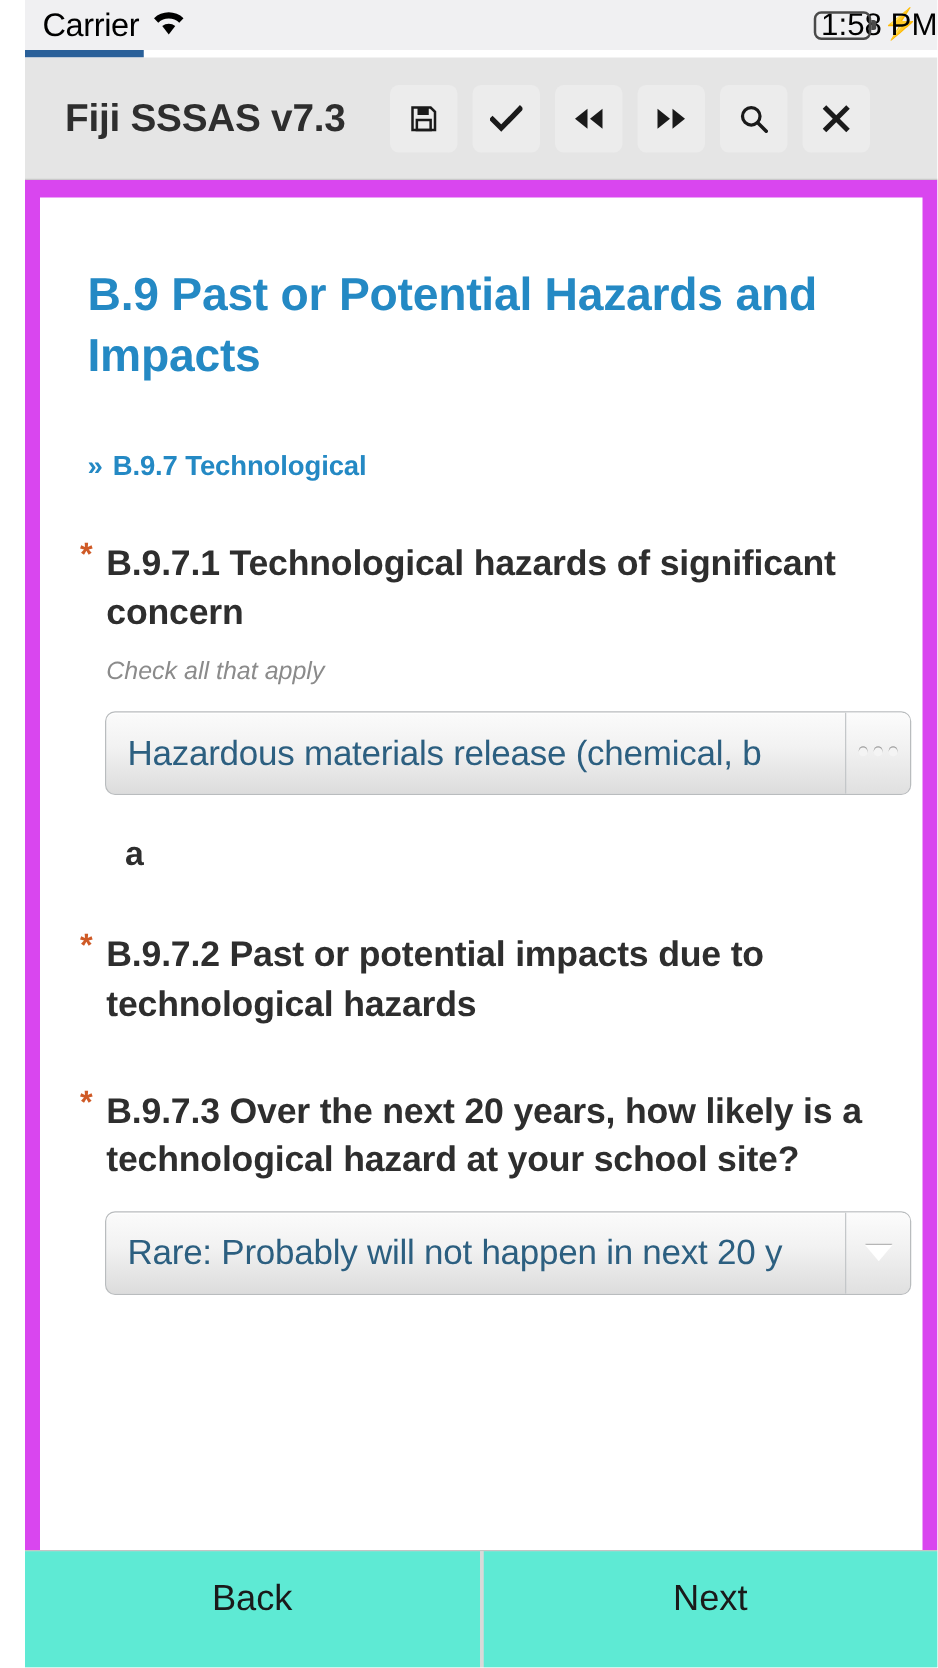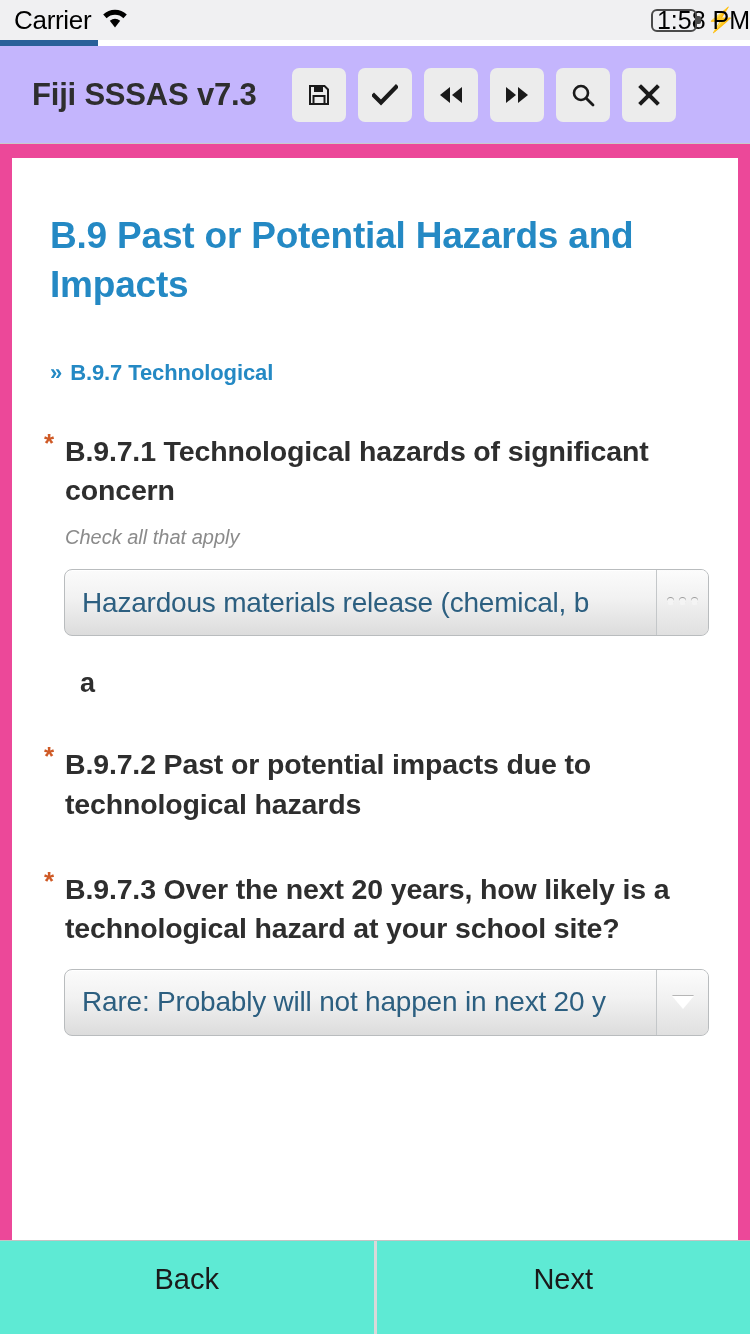--- a/index.html
+++ b/index.html
@@ -12,20 +12,21 @@
     font-family: "Liberation Sans", sans-serif;
   }
 
   #app {
     position: relative;
     width: 750px;
     height: 1334px;
     display: flex;
     flex-direction: column;
     background: #ffffff;
+    padding-left: 20px;
   }
 
   
   .status-bar {
     height: 40px;
     background: #f0f0f2;
     display: flex;
     align-items: center;
     padding: 0 14px;
     position: relative;
@@ -89,21 +90,21 @@
     flex: none;
   }
   .progress-fill {
     height: 100%;
     background: #2a6099;
   }
 
   
   .app-header {
     height: 98px;
-    background: #c4b5fd;
+    background: #e5e5e5;
     border-bottom: 1px solid #c9c9c9;
     display: flex;
     align-items: center;
     padding: 0 24px 0 32px;
     flex: none;
   }
   .app-title {
     font-size: 31px;
     font-weight: bold;
     color: #2e2e2e;
@@ -126,21 +127,21 @@
     align-items: center;
     justify-content: center;
     cursor: pointer;
     padding: 0;
   }
   .tb-btn svg { display: block; }
 
   
   .scroll-area {
     flex: 1 1 auto;
-    background: #ec4899;
+    background: #d946ef;
     padding: 14px 12px 0 12px;
     overflow: hidden;
     position: relative;
   }
   .card {
     background: #ffffff;
     width: 100%;
     height: 100%;
     padding: 26px 38px 0 38px;
     overflow: hidden;

